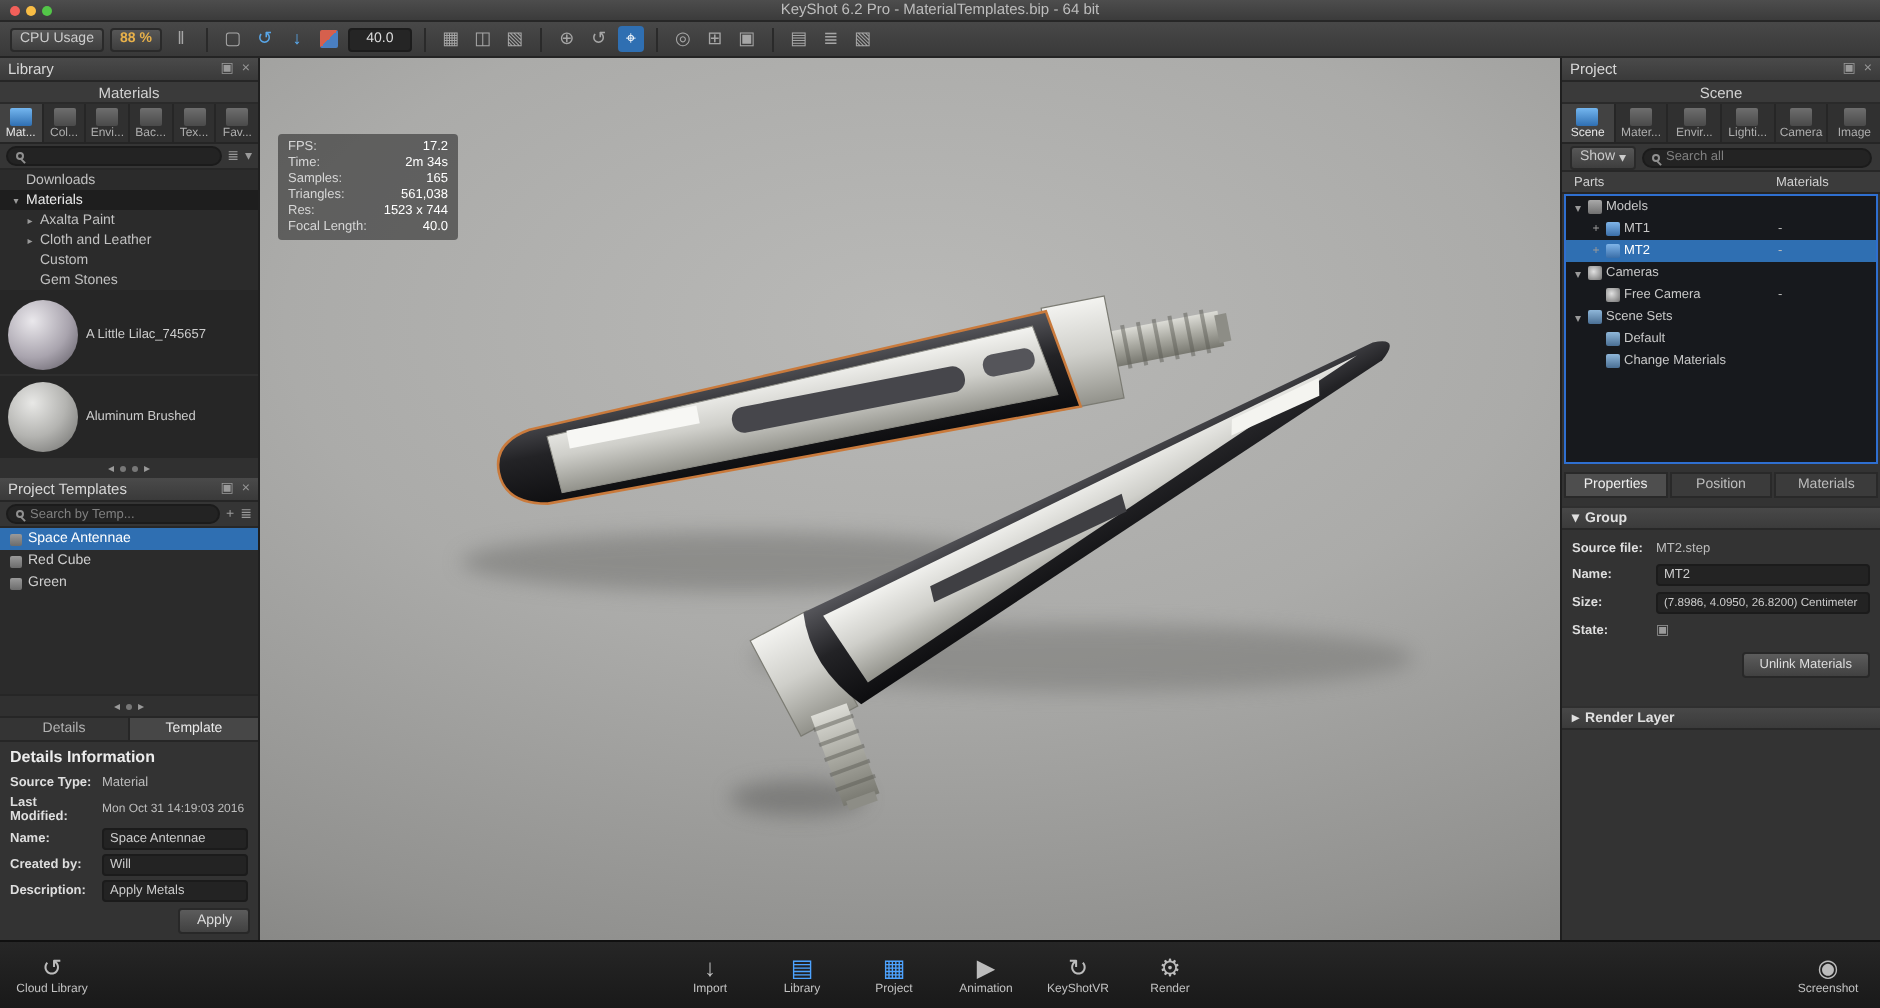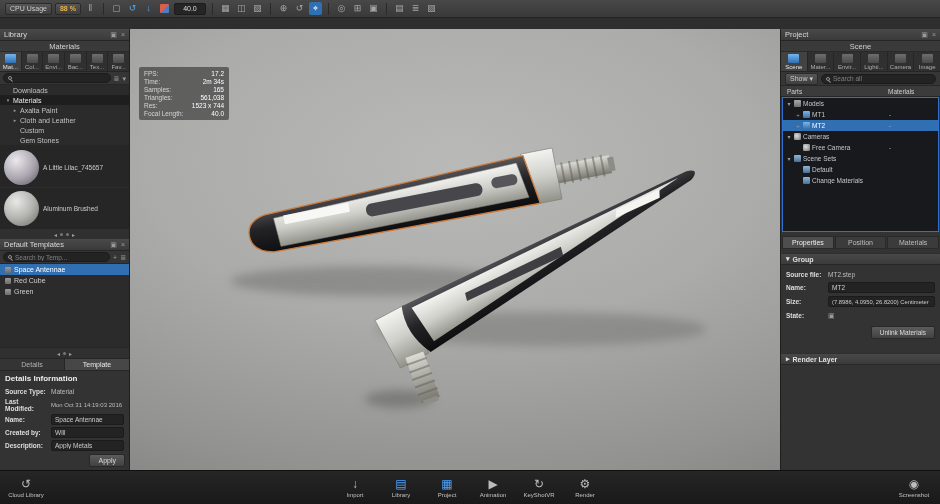--- a/index.html
+++ b/index.html
@@ -123,20 +123,28 @@
   .dlabel{font-size:6px;color:#c2c2c2;white-space:nowrap}
   .dock .dleft{position:absolute;left:4px;top:0}
   .dock .dcenter{position:absolute;left:50%;top:0;transform:translateX(-50%);display:flex;gap:2px}
   .dock .dright{position:absolute;right:4px;top:0}
 </style>
 </head>
 <body>
 
 <div class="app">
 
+  <div class="titlebar">
+    <div class="lights">
+      <span class="light" style="background:#f2605a"></span>
+      <span class="light" style="background:#f8bd45"></span>
+      <span class="light" style="background:#53c648"></span>
+    </div>
+    <span>KeyShot 6.2 Pro  -  MaterialTemplates.bip  -  64 bit</span>
+  </div>
 
   <div class="toolbar">
     <button class="tbtn">
         <span>CPU Usage</span>
       </button>
     <button class="tbtn cpu-pct">
         <span>88 %</span>
       </button>
     <span class="ticon">‖</span>
     <span class="tsep"></span>
@@ -248,21 +256,21 @@
         <div class="pager">
           <span>◂</span>
           <span class="dot"></span>
           <span class="dot"></span>
           <span>▸</span>
         </div>
       </div>
 
       <div class="panel" style="flex:1">
         <div class="phead">
-          <span>Default Templates</span>
+          <span>Project Templates</span>
           <span class="sp"></span>
           <span class="hic">▣</span>
           <span class="hic">×</span>
         </div>
         <div class="srow">
           <div class="sfield">
             <span class="mag-ic"></span>
             <input placeholder="Search by Temp..." style="">
           </div>
           <span class="sic">+</span>

